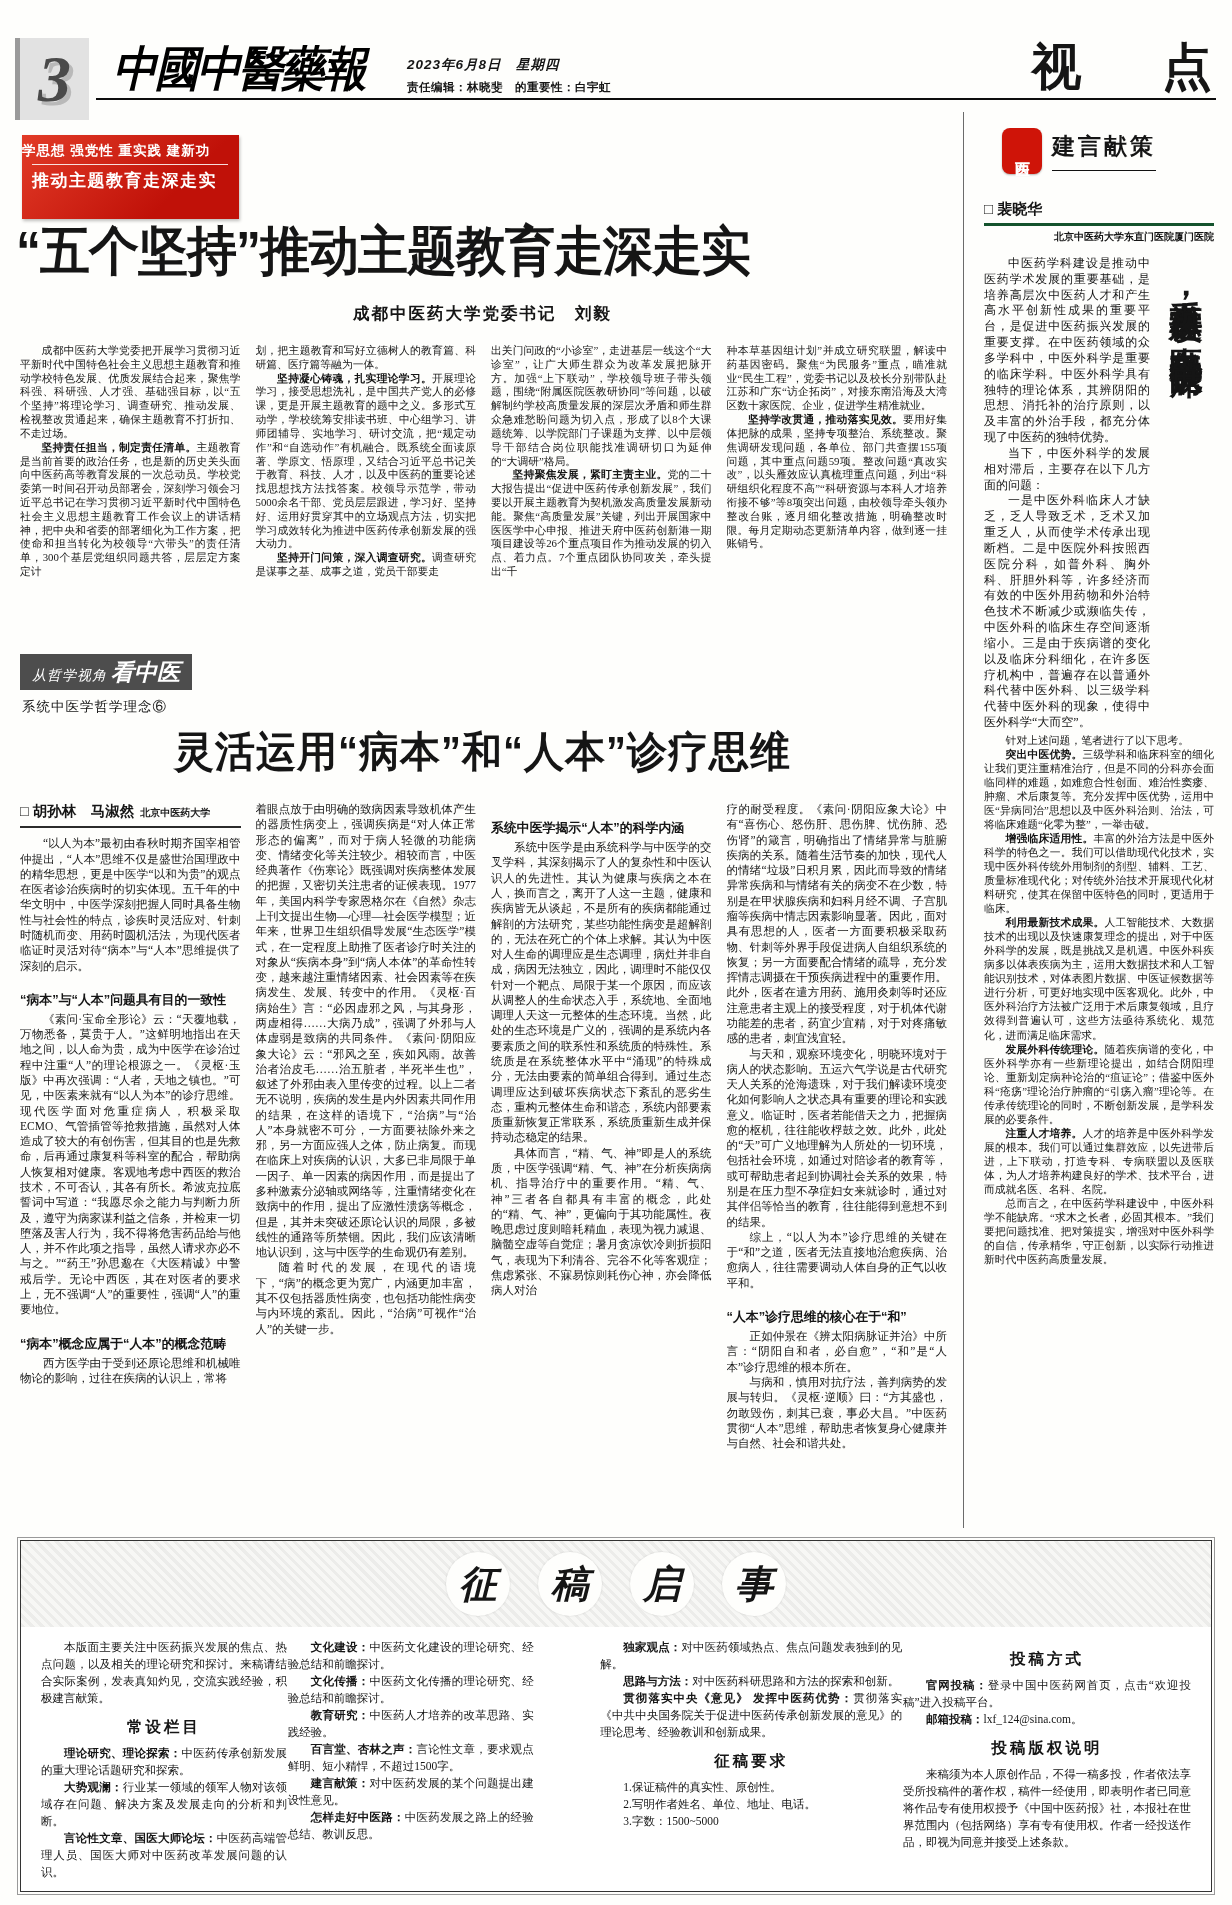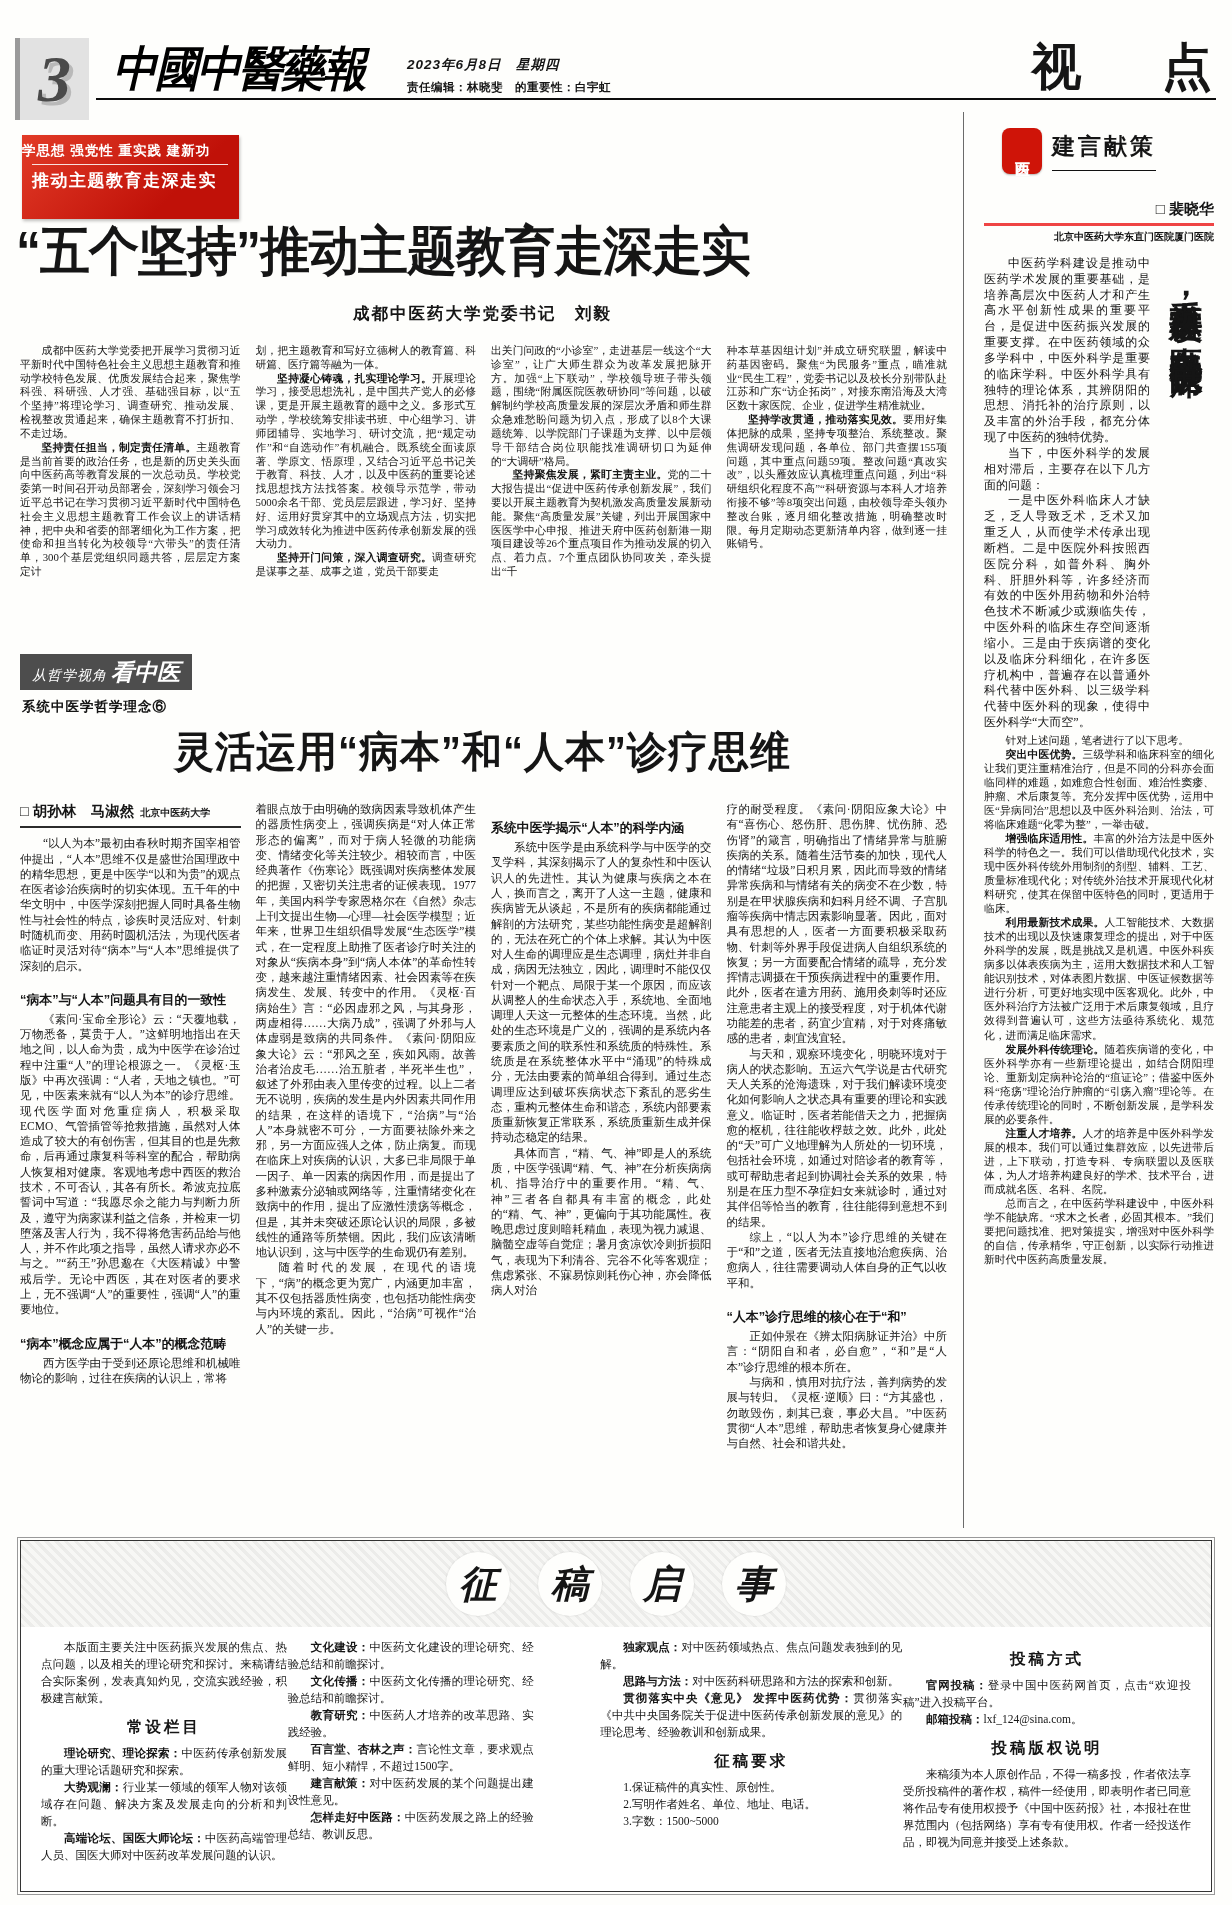--- a/index.html
+++ b/index.html
@@ -29,38 +29,38 @@
 
   .flow-p { margin:0; text-indent:2em; text-align:justify; }
   .flow-p.cont { text-indent:0; }
   .flow-p b { font-family:"Liberation Sans",sans-serif; font-weight:bold; }
   .flow-h { font-family:"Liberation Sans",sans-serif; font-weight:bold; text-indent:0; margin:17px 0 4px; font-size:1.12em; }
 
   
   .phil-logo { position:absolute; left:20px; top:654px; width:172px; height:36px; background:#4d4d4d; color:#fff; display:flex; align-items:baseline; justify-content:center; gap:4px; padding-top:3px; }
   .phil-logo .s { font-size:14px; font-style:italic; letter-spacing:1px; }
   .phil-logo .b { font-size:23px; font-weight:900; font-style:italic; }
-  .phil-kicker { position:absolute; left:22px; top:698px; font-family:"Liberation Sans",sans-serif; font-size:13.5px; font-weight:bold; letter-spacing:1px; }
+  .phil-kicker { position:absolute; left:22px; top:698px; font-family:"Liberation Sans",sans-serif; font-size:13.5px; font-weight:normal; letter-spacing:1px; }
   .phil-headline { position:absolute; left:20px; top:724px; width:925px; text-align:center; font-family:"Liberation Sans","DejaVu Sans",sans-serif; font-size:40px; font-weight:900; letter-spacing:1px; transform:scaleY(1.05); }
   .phil-cols { position:absolute; left:20px; top:802px; width:927px; height:722px; display:flex; gap:15px; overflow:hidden;justify-content:flex-end; }
   .phil-cols .col { flex:1 1 0; font-size:11.5px; line-height:1.33; overflow:hidden; }
   .phil-byline { border-bottom:2.5px solid #2b2b2b; padding-bottom:5px; margin-bottom:8px; }
   .phil-byline .names { font-family:"Liberation Sans",sans-serif; font-weight:bold; font-size:14.5px; }
   .phil-byline .aff { font-family:"Liberation Sans",sans-serif; font-weight:bold; font-size:10px; color:#222; margin-left:6px; }
 
   
   .vdiv { position:absolute; left:963px; top:112px; height:1416px; border-left:1px solid #6b6b6b; }
 
   
   .sidebar { position:absolute; left:984px; top:128px; width:230px; height:1402px; overflow:hidden; }
   .sb-head { display:flex; align-items:center; gap:10px; margin-left:18px; }
   .seal { width:40px; height:46px; background:#cf1408; border-radius:8px; color:#fff; display:flex; align-items:center; justify-content:center; font-size:15px; font-weight:bold; writing-mode:vertical-rl; letter-spacing:1px; box-shadow:0 1px 2px rgba(0,0,0,.3); }
   .sb-title { font-size:23px; font-weight:900; letter-spacing:3px; border-bottom:1.5px solid #111; padding-bottom:8px; }
   .sb-byline { margin-top:26px; }
-  .sb-byline .name { font-family:"Liberation Sans",sans-serif; font-weight:bold; font-size:15px; border-bottom:3px solid #ef4444; display:block; padding-bottom:4px;text-align:right; }
+  .sb-byline .name { font-family:"Liberation Sans",sans-serif; font-weight:bold; font-size:15px; border-bottom:3px solid #14532d; display:block; padding-bottom:4px; }
   .sb-byline .aff { display:block; font-family:"Liberation Sans",sans-serif; font-weight:bold; font-size:10px; margin-top:4px; text-align:right; }
   .sb-upper { display:flex; margin-top:12px; }
   .sb-upper-text { flex:1 1 auto; font-size:12px; line-height:1.32; overflow:hidden; }
   .sb-vert { flex:0 0 62px; writing-mode:vertical-rl; text-orientation:upright; font-family:"Liberation Sans","DejaVu Sans",sans-serif; font-size:33px; font-weight:900; letter-spacing:2px; line-height:1.7; padding-top:18px; margin-left:2px; white-space:nowrap; }
   .sb-lower { font-size:10.8px; line-height:1.3; margin-top:2px; overflow:hidden; }
 
   
   .cfp { position:absolute; left:20px; top:1540px; width:1192px; height:352px; border:1px solid #333; outline:1px solid #999; outline-offset:2px; background:#fff; }
   .cfp-band { height:86px; background:repeating-linear-gradient(45deg,#ececea 0 3px,#f7f7f5 3px 7px); display:flex; align-items:center; justify-content:center; gap:28px; }
   .cfp-circle { width:64px; height:64px; border-radius:50%; background:#fefefc; display:flex; align-items:center; justify-content:center; font-size:38px; font-weight:900; font-style:italic; box-shadow:0 0 2px rgba(0,0,0,.15); }
@@ -187,21 +187,21 @@
       <div class="cfp-circle">稿</div>
       <div class="cfp-circle">启</div>
       <div class="cfp-circle">事</div>
     </div>
     <div class="cfp-body">
       <div class="cfp-col cfp-a">
           <p class="flow-p">本版面主要关注中医药振兴发展的焦点、热点问题，以及相关的理论研究和探讨。来稿请结合实际案例，发表真知灼见，交流实践经验，积极建言献策。</p>
           <div class="flow-h">常设栏目</div>
           <p class="flow-p"><b>理论研究、理论探索：</b>中医药传承创新发展的重大理论话题研究和探索。</p>
           <p class="flow-p"><b>大势观澜：</b>行业某一领域的领军人物对该领域存在问题、解决方案及发展走向的分析和判断。</p>
-          <p class="flow-p"><b>高端论坛、国医大师论坛：</b>中医药高端管理人员、国医大师对中医药改革发展问题的认识。</p>
+          <p class="flow-p"><b>言论性文章、国医大师论坛：</b>中医药高端管理人员、国医大师对中医药改革发展问题的认识。</p>
         </div>
       <div class="cfp-col cfp-b">
           <p class="flow-p"><b>文化建设：</b>中医药文化建设的理论研究、经验总结和前瞻探讨。</p>
           <p class="flow-p"><b>文化传播：</b>中医药文化传播的理论研究、经验总结和前瞻探讨。</p>
           <p class="flow-p"><b>教育研究：</b>中医药人才培养的改革思路、实践经验。</p>
           <p class="flow-p"><b>百言堂、杏林之声：</b>言论性文章，要求观点鲜明、短小精悍，不超过1500字。</p>
           <p class="flow-p"><b>建言献策：</b>对中医药发展的某个问题提出建设性意见。</p>
           <p class="flow-p"><b>怎样走好中医路：</b>中医药发展之路上的经验总结、教训反思。</p>
         </div>
       <div class="cfp-col cfp-c">

